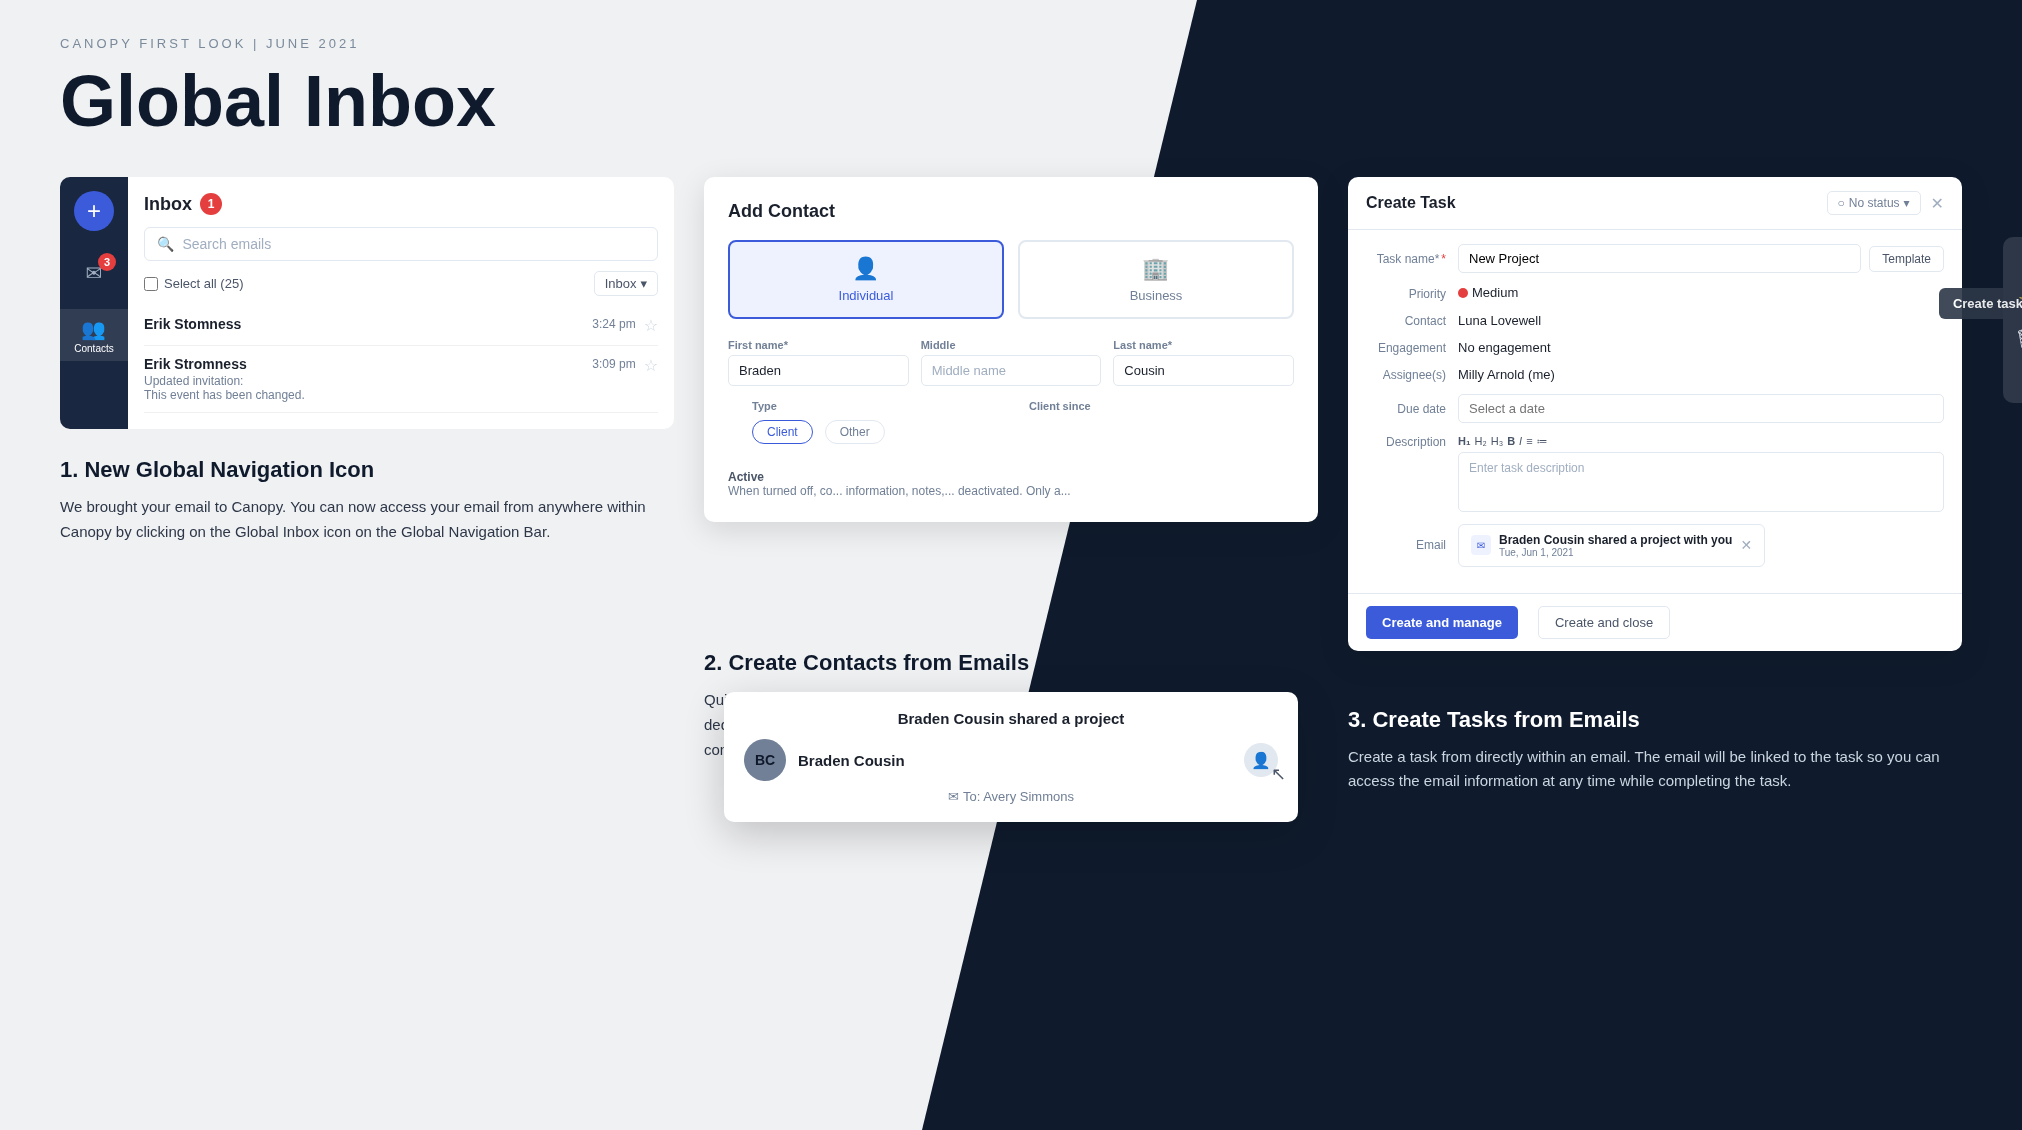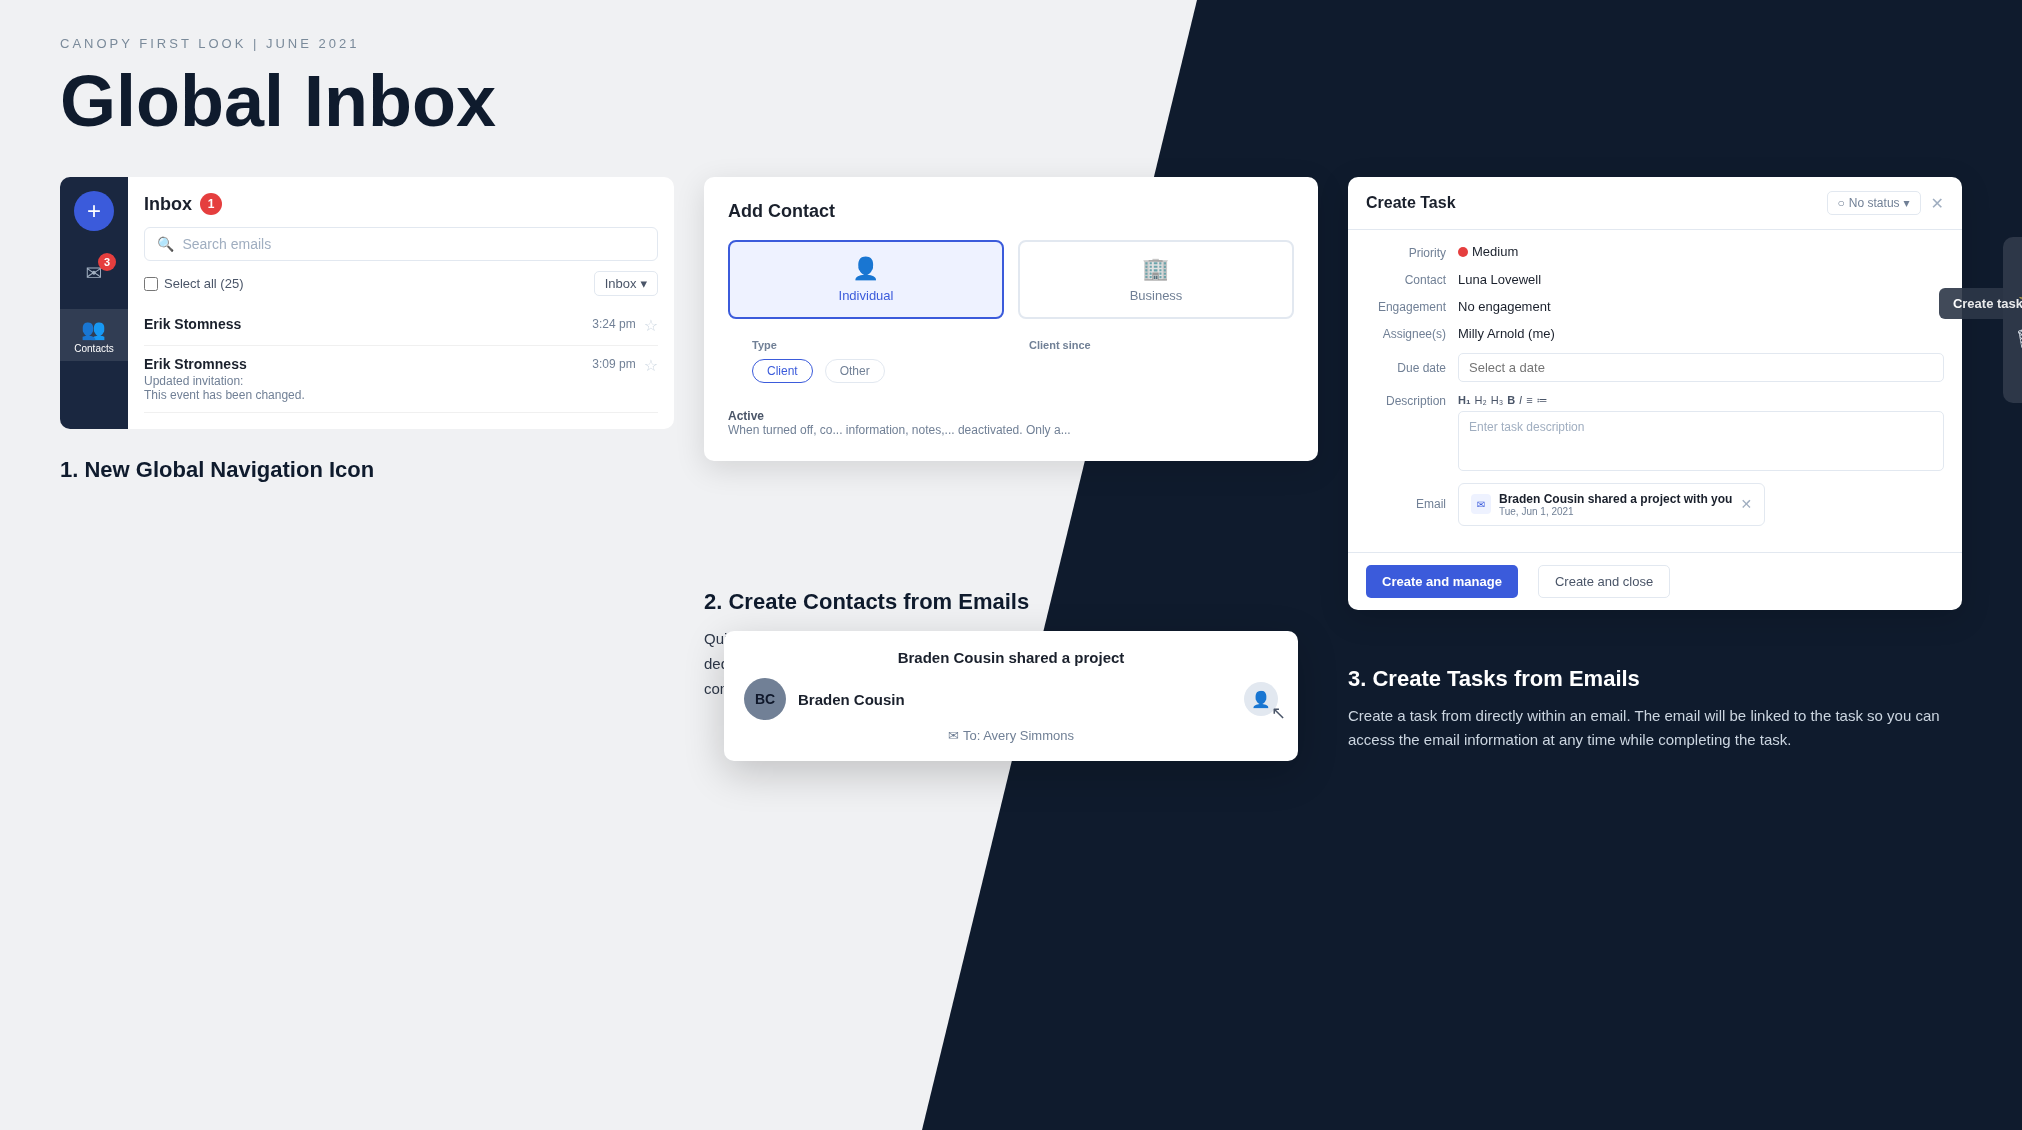--- a/index.html
+++ b/index.html
@@ -769,38 +769,53 @@
                 <div>This event has been changed.</div>
               </div>
             </div>
             <span class="inbox-star">☆</span>
           </div>
         </div>
       </div>
 
       <div class="feature-desc">
         <h3>1. New Global Navigation Icon</h3>
+        <p>We brought your email to Canopy. You can now access your email from anywhere within Canopy by clicking on the Global Inbox icon on the Global Navigation Bar.</p>
       </div>
     </div>
 
     <div class="feature-col" style="margin-top:0; position:relative;">
       <div class="mock-add-contact">
         <div class="modal-title">Add Contact</div>
 
         <div class="contact-type-row">
           <div class="contact-type-btn active">
             <span style="font-size:22px;">👤</span>
             <span>Individual</span>
           </div>
           <div class="contact-type-btn inactive">
             <span style="font-size:22px;">🏢</span>
             <span>Business</span>
           </div>
         </div>
 
+        <div class="form-row">
+          <div class="form-field">
+            <span class="form-label">First name*</span>
+            <div class="form-input">Braden</div>
+          </div>
+          <div class="form-field">
+            <span class="form-label">Middle</span>
+            <div class="form-input placeholder">Middle name</div>
+          </div>
+          <div class="form-field">
+            <span class="form-label">Last name*</span>
+            <div class="form-input">Cousin</div>
+          </div>
+        </div>
 
         <div class="form-row">
           <div class="form-field form-type-row">
             <span class="form-label">Type</span>
             <div style="display:flex; gap:6px; margin-top:4px;">
               <button class="tag-btn">Client</button>
               <button class="tag-btn inactive">Other</button>
             </div>
           </div>
           <div class="form-field">
@@ -847,20 +862,27 @@
               <span>○</span>
               <span>No status</span>
               <span>▾</span>
             </div>
             <span class="close-btn">✕</span>
           </div>
         </div>
 
         <div class="task-form">
 
+          <div class="task-field-row">
+            <span class="task-field-label required">Task name*</span>
+            <div style="flex:1; display:flex; gap:8px; align-items:center;">
+              <input class="task-field-input" type="text" style="flex: 1 1 0%;" value="New Project">
+              <button class="template-btn">Template</button>
+            </div>
+          </div>
 
           <div class="task-field-row">
             <span class="task-field-label">Priority</span>
             <div class="task-field-value">
               <span class="priority-dot"></span>
               <span>Medium</span>
             </div>
           </div>
 
           <div class="task-field-row">

